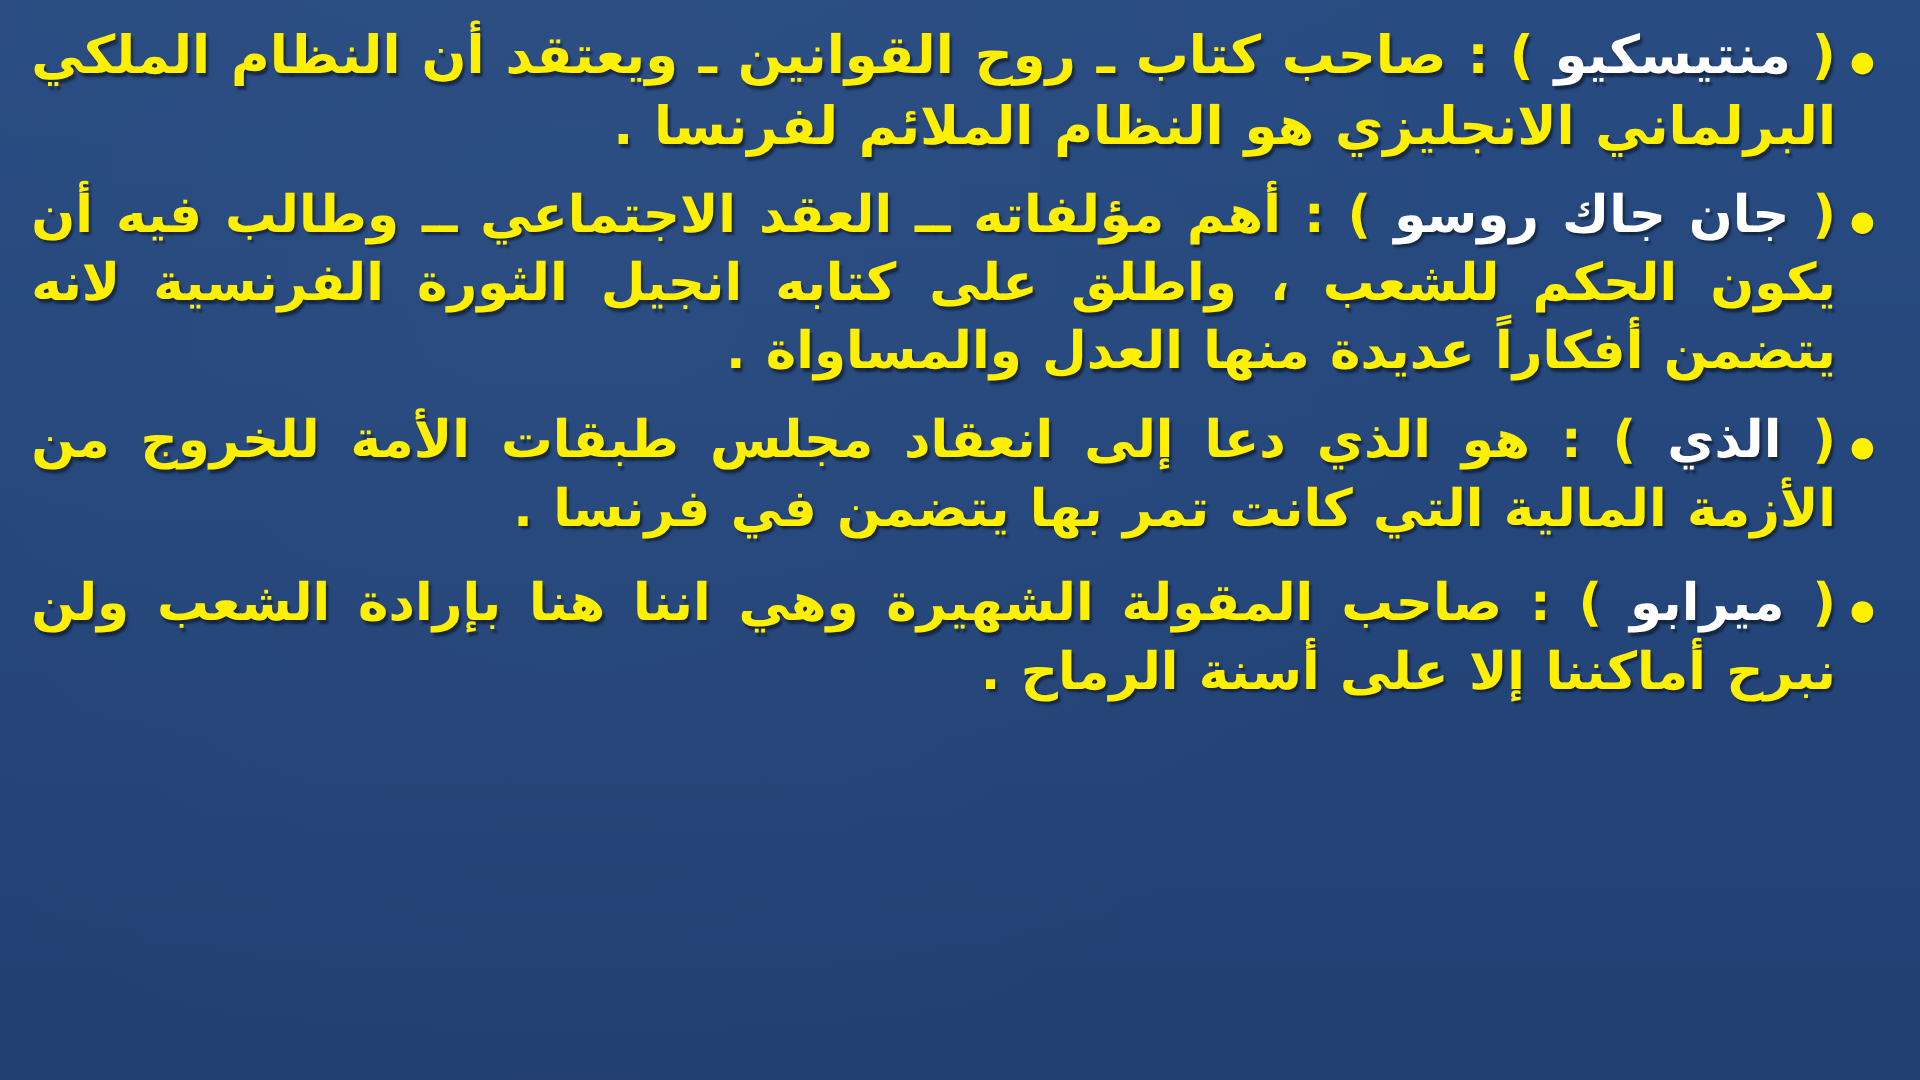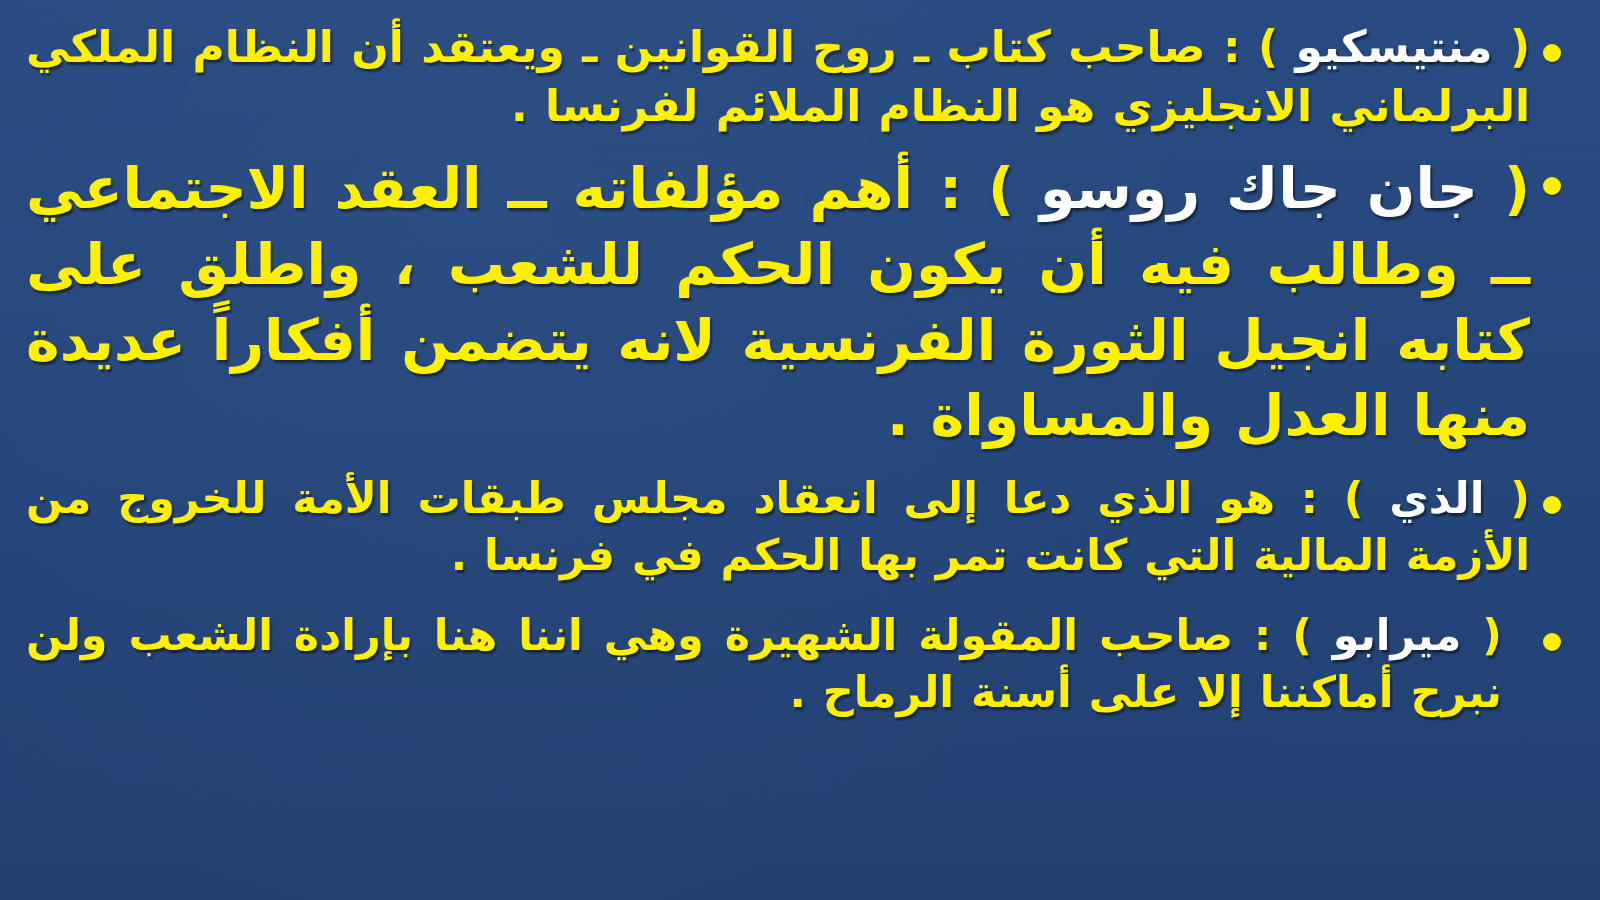--- a/index.html
+++ b/index.html
@@ -75,28 +75,28 @@
 
   .person-name {
     color: #FFFFFF;
   }
   .paren {
     color: #FFF000;
   }
 
   
   .b1 .bullet-body { font-size: 44px; line-height: 1.33; }
-  .b2 .bullet-body { font-size: 57px; line-height: 1.33; }
+  .b2 .bullet-body { font-size: 43px; line-height: 1.33; }
   .b3 .bullet-body { font-size: 43px; line-height: 1.33; }
   .b4 .bullet-body { font-size: 43px; line-height: 1.33; }
 
   .b1 { margin-bottom: 16px; }
   .b2 { margin-bottom: 16px; }
   .b3 { margin-bottom: 22px; }
-  .b4 { margin-bottom: 0; gap: 28px; }
+  .b4 { margin-bottom: 0; }
 
   
   #watermark {
     position: absolute;
     left: 438px;
     top: 372px;
     width: 580px;
     z-index: 5;
     pointer-events: none;
     direction: ltr;
@@ -142,21 +142,21 @@
     </div>
 
     <div class="bullet-row b3">
       <div class="bullet-marker">
         <span class="bullet-dot"></span>
       </div>
       <div class="bullet-body">
         <span class="txt">
           <span class="paren">(</span>
           <span class="person-name">الذي</span>
-          <span class="paren">)</span><span class="paren"> : </span><span>هو الذي دعا إلى انعقاد مجلس طبقات الأمة للخروج من الأزمة المالية التي كانت تمر بها الحكم في فرنسا .</span>
+          <span class="paren">)</span><span class="paren"> : </span><span>هو الذي دعا إلى انعقاد مجلس طبقات الأمة للخروج من الأزمة المالية التي كانت تمر بها يتضمن في فرنسا .</span>
         </span>
       </div>
     </div>
 
     <div class="bullet-row b4">
       <div class="bullet-marker">
         <span class="bullet-dot"></span>
       </div>
       <div class="bullet-body">
         <span class="txt">

